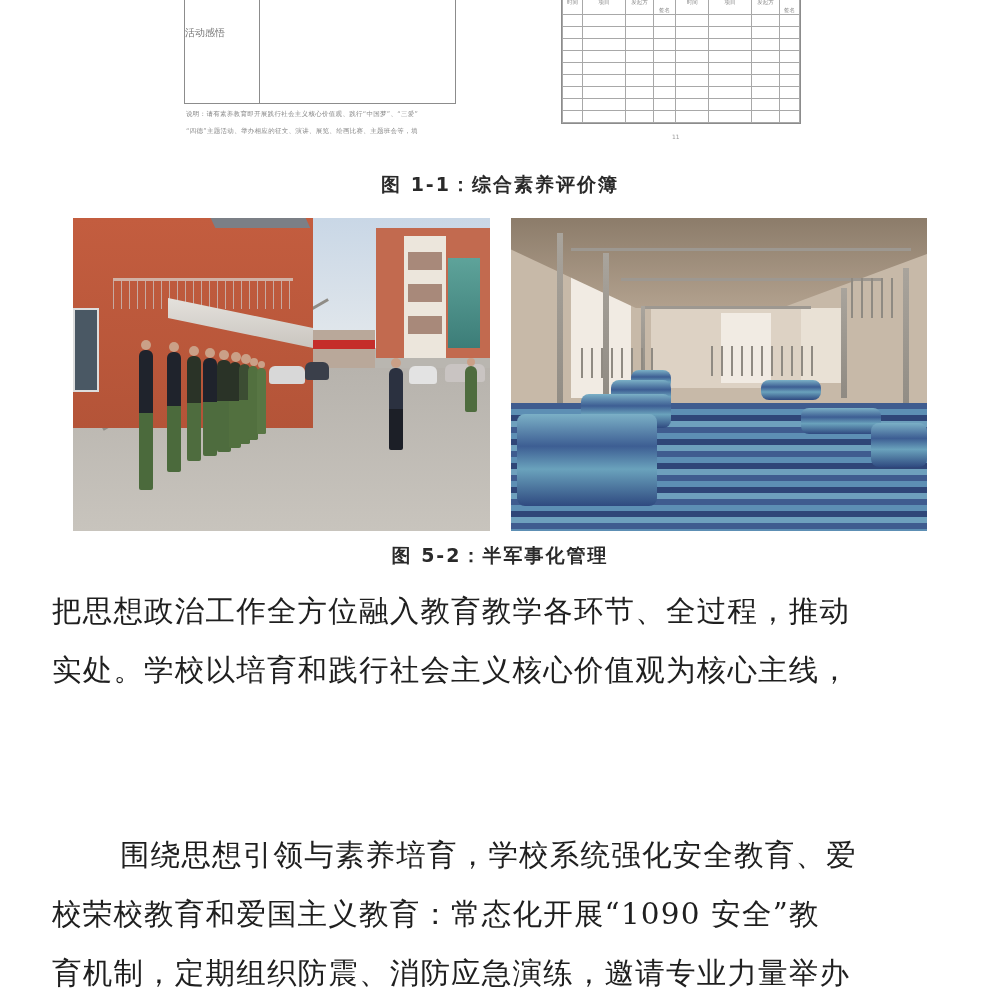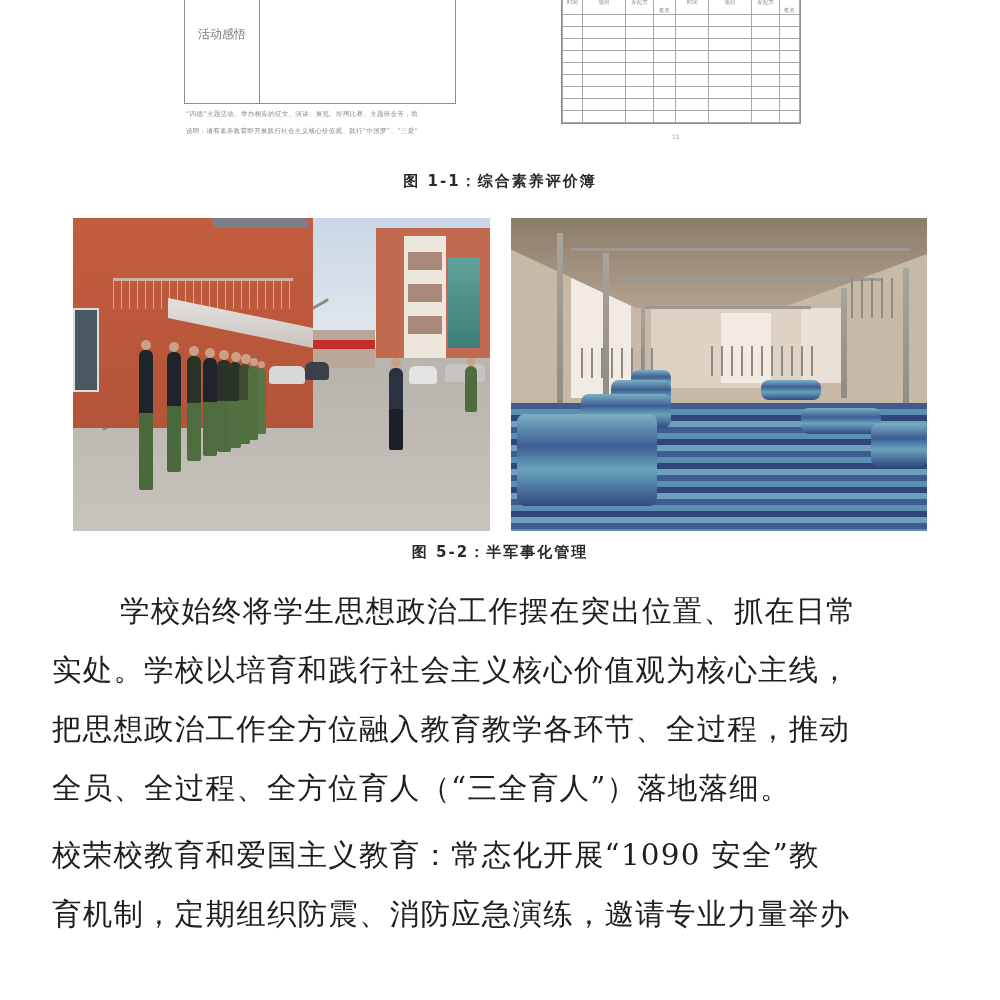--- a/index.html
+++ b/index.html
@@ -1,31 +1,31 @@
 <!DOCTYPE html>
 <html><head>
 <meta charset="utf-8">
 <style>
   html, body { margin:0; padding:0; background:#ffffff; }
   body { width:1000px; height:1000px; position:relative; overflow:hidden; font-family:"DejaVu Sans", sans-serif; color:#1a1a1a; }
 
   
   .form-left { position:absolute; left:184px; top:-2px; width:272px; height:106px; border:1px solid #8c8c8c; border-top:none; box-sizing:border-box; }
   .form-left .label-col { position:absolute; left:0; top:0; width:74px; height:100%; border-right:1px solid #8c8c8c; }
-  .form-left .label-col span { position:absolute; left:0; width:100%; top:28px; text-align:center; font-size:12px; color:#777; }
+  .form-left .label-col span { position:absolute; left:0; width:100%; top:28px; text-align:left; font-size:10px; color:#777; }
   .form-note { position:absolute; left:186px; top:106px; width:276px; font-size:6.5px; line-height:17px; color:#888; letter-spacing:0.3px; }
 
   .form-right { position:absolute; left:561px; top:-2px; width:240px; height:126px; border:1px solid #8c8c8c; border-top:none; box-sizing:border-box; }
   .form-right table { border-collapse:collapse; width:100%; height:100%; }
   .form-right td { border:1px solid #a8a8a8; font-size:5.5px; color:#888; text-align:center; vertical-align:top; padding:0; }
   .form-right tr.hdr td { height:15px; }
   .form-right td.sig { vertical-align:bottom; }
   .page-num { position:absolute; left:672px; top:133px; font-size:6px; color:#999; }
 
-  .caption { position:absolute; width:1000px; left:0; text-align:center; font-size:15px; font-weight:bold; color:#2a2a2a; letter-spacing:2px; }
+  .caption { position:absolute; width:1000px; left:0; text-align:center; font-size:19px; font-weight:bold; color:#2a2a2a; letter-spacing:2px; }
 
   
   .photo { position:absolute; overflow:hidden; }
   .photo-left { left:73px; top:218px; width:417px; height:313px; background:#b9b6b0; }
   .photo-right { left:511px; top:218px; width:416px; height:313px; background:#c7b9a8; }
 
   
   .sky { position:absolute; left:170px; top:0; width:247px; height:130px; background:linear-gradient(#c9d7e6,#e3e8ec); }
   .bldg-l { position:absolute; left:0; top:0; width:240px; height:210px; background:linear-gradient(#c35d3f,#b45438); }
   .bldg-l .roof { position:absolute; left:140px; top:0; width:95px; height:10px; background:#7b7f86; transform:skewX(25deg); }
@@ -60,22 +60,22 @@
 </style>
 </head>
 <body>
 
 <div class="form-left">
   <div class="label-col">
     <span>活动感悟</span>
   </div>
 </div>
 <div class="form-note">
+  <div>说明：请有素养教育即开展践行社会主义核心价值观、践行“中国梦”、“三爱”</div>
   <div>“四德”主题活动、举办相应的征文、演讲、展览、绘画比赛、主题班会等，填</div>
-  <div>说明：请有素养教育即开展践行社会主义核心价值观、践行“中国梦”、“三爱”</div>
 </div>
 
 <div class="form-right">
   <table>
     <tbody>
         <tr class="hdr">
       <td style="width:8%">时间</td>
       <td style="width:17%">项目</td>
       <td style="width:11%">发起方</td>
       <td style="width:9%" class="sig">签名</td>
@@ -268,22 +268,21 @@
   <div class="quilt" style="left:70px;top:176px;width:90px;height:34px;"></div>
   <div class="quilt" style="left:6px;top:196px;width:140px;height:92px;"></div>
   <div class="quilt" style="left:250px;top:162px;width:60px;height:20px;"></div>
   <div class="quilt" style="left:290px;top:190px;width:80px;height:26px;"></div>
   <div class="quilt" style="left:360px;top:205px;width:56px;height:44px;"></div>
 </div>
 
 <div class="caption" style="top:543px;">图 5-2：半军事化管理</div>
 
 <div class="para" style="top:582px;">
-  <div><span class="indent"></span><span>学校始终将学生思想政治工作摆在突出位置、抓在日常</span></div>
+  <div>把思想政治工作全方位融入教育教学各环节、全过程，推动</div>
   <div>实处。学校以培育和践行社会主义核心价值观为核心主线，</div>
-  <div>把思想政治工作全方位融入教育教学各环节、全过程，推动</div>
-  <div>全员、全过程、全方位育人（“三全育人”）落地落细。</div>
 </div>
 
 <div class="para" style="top:826px;">
+  <div><span class="indent"></span><span>围绕思想引领与素养培育，学校系统强化安全教育、爱</span></div>
   <div>校荣校教育和爱国主义教育：常态化开展“1090 安全”教</div>
   <div>育机制，定期组织防震、消防应急演练，邀请专业力量举办</div>
 </div>
 
 </body></html>

